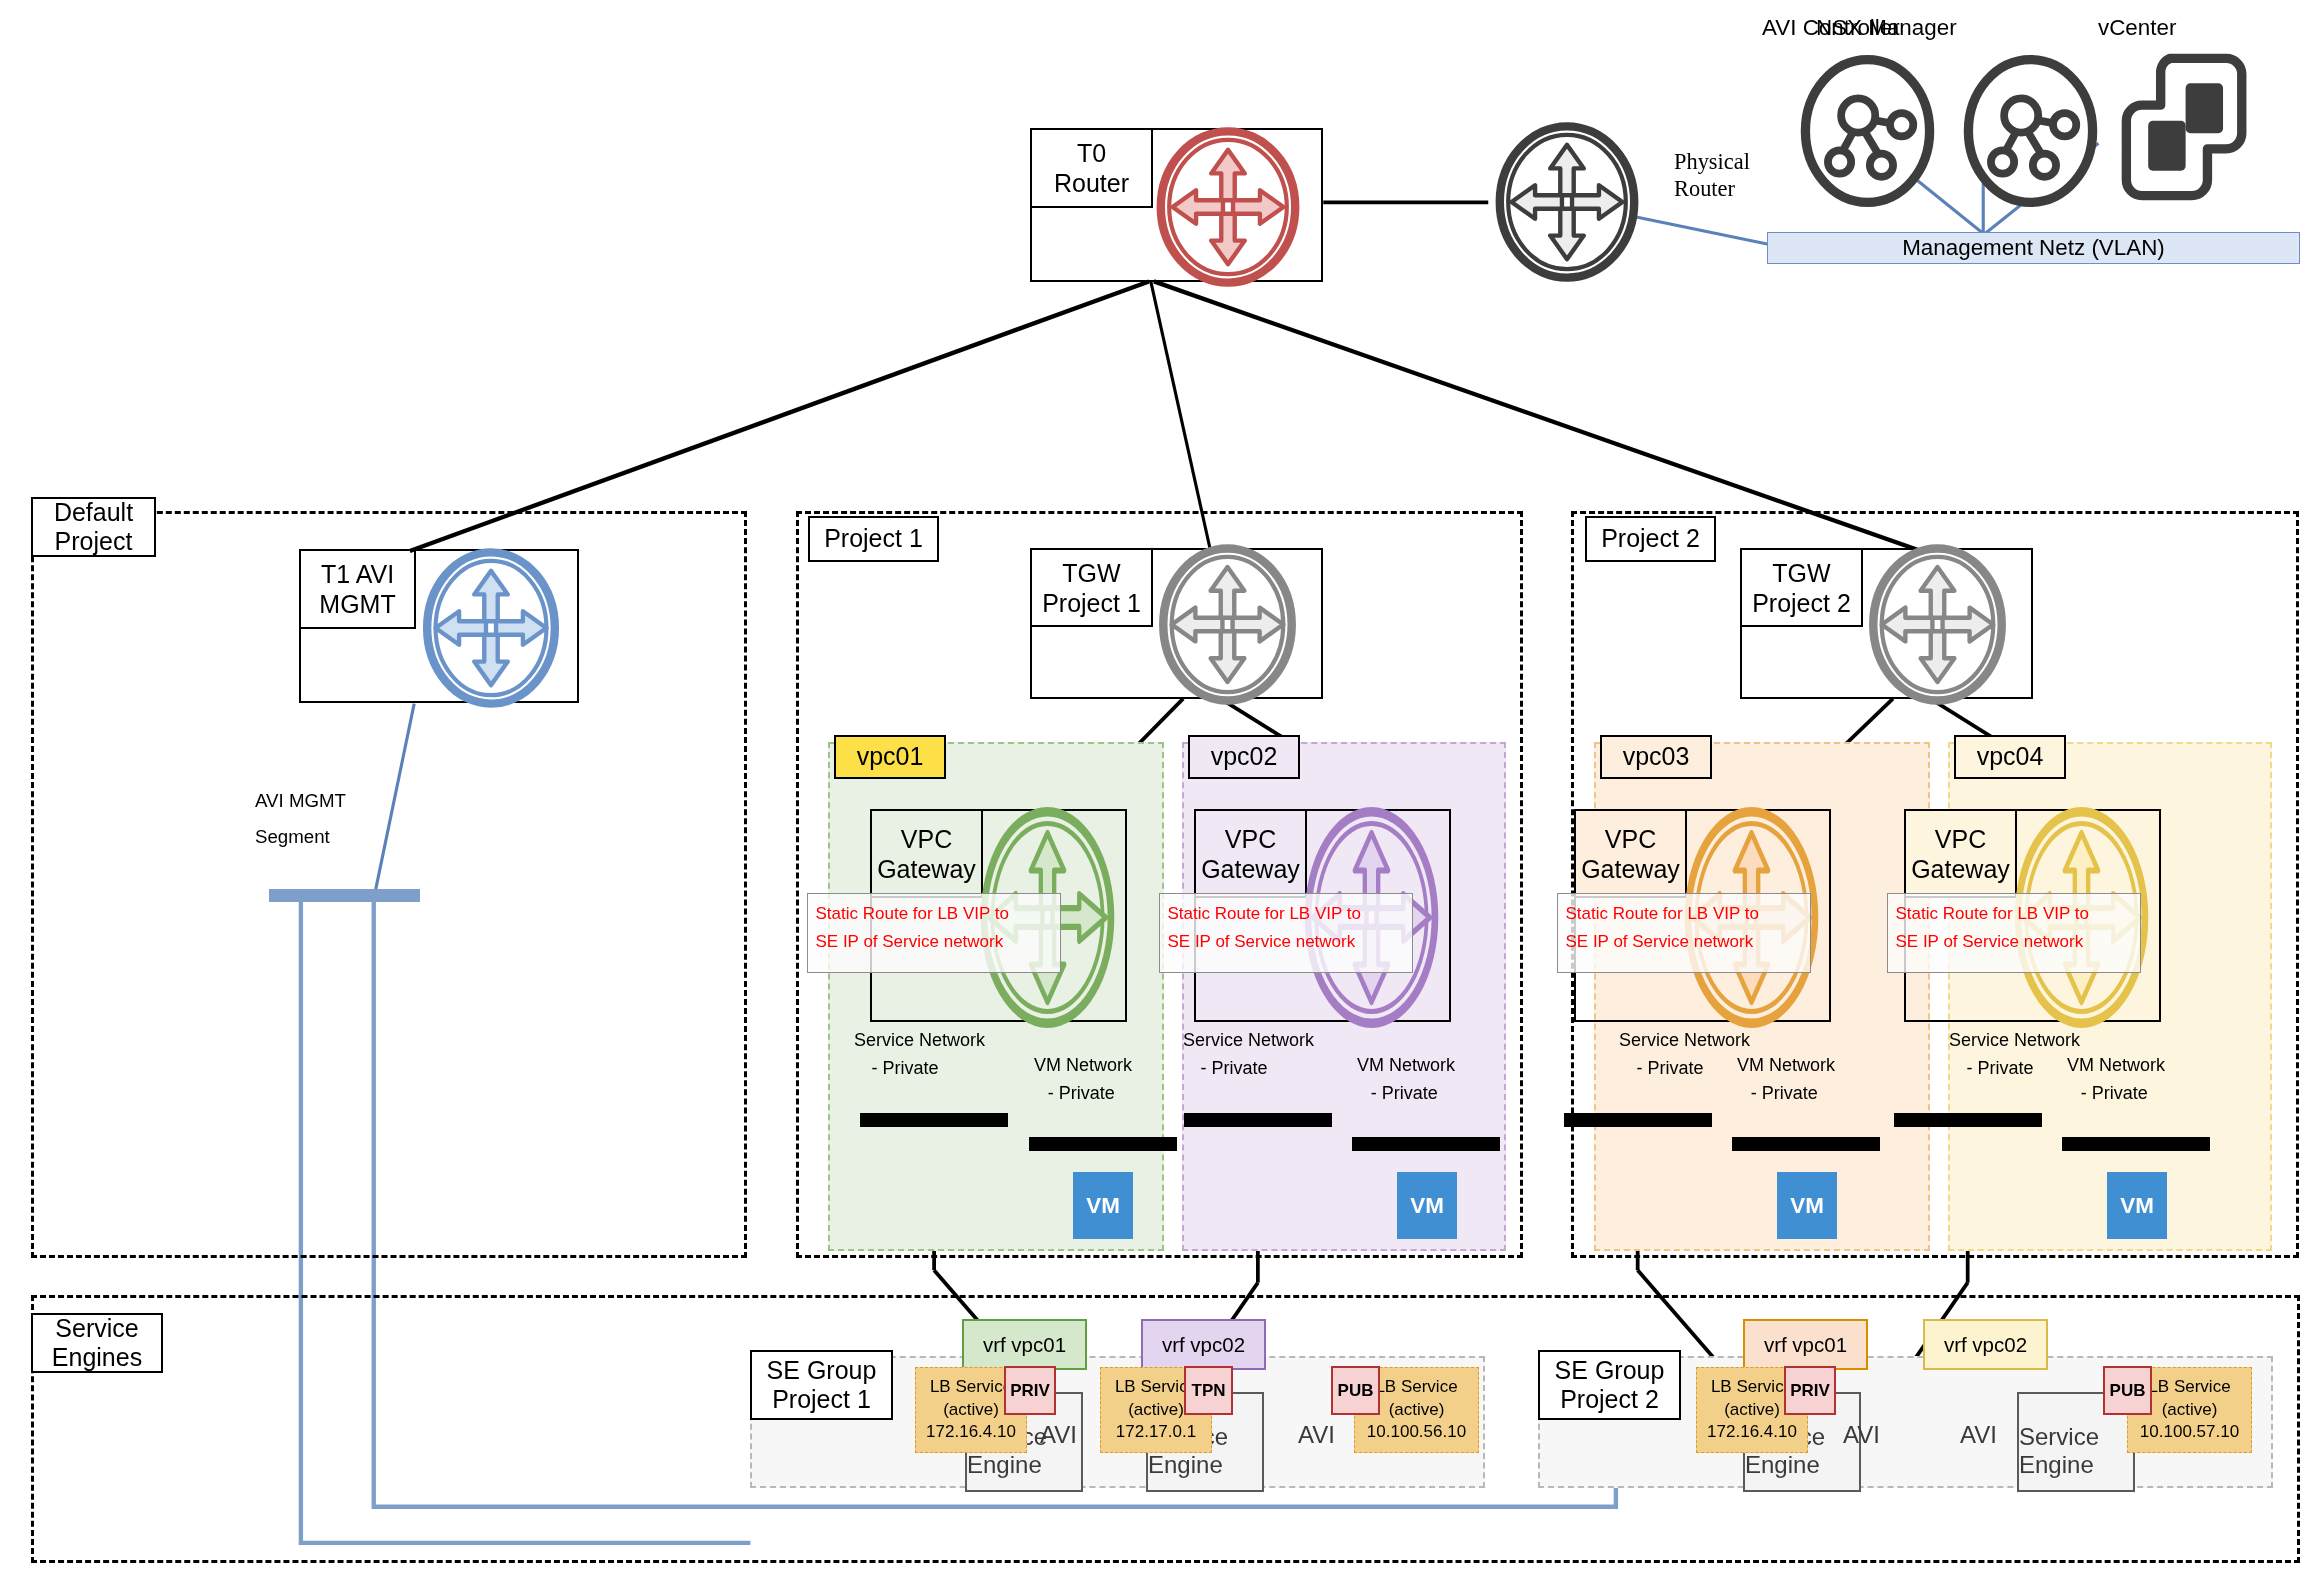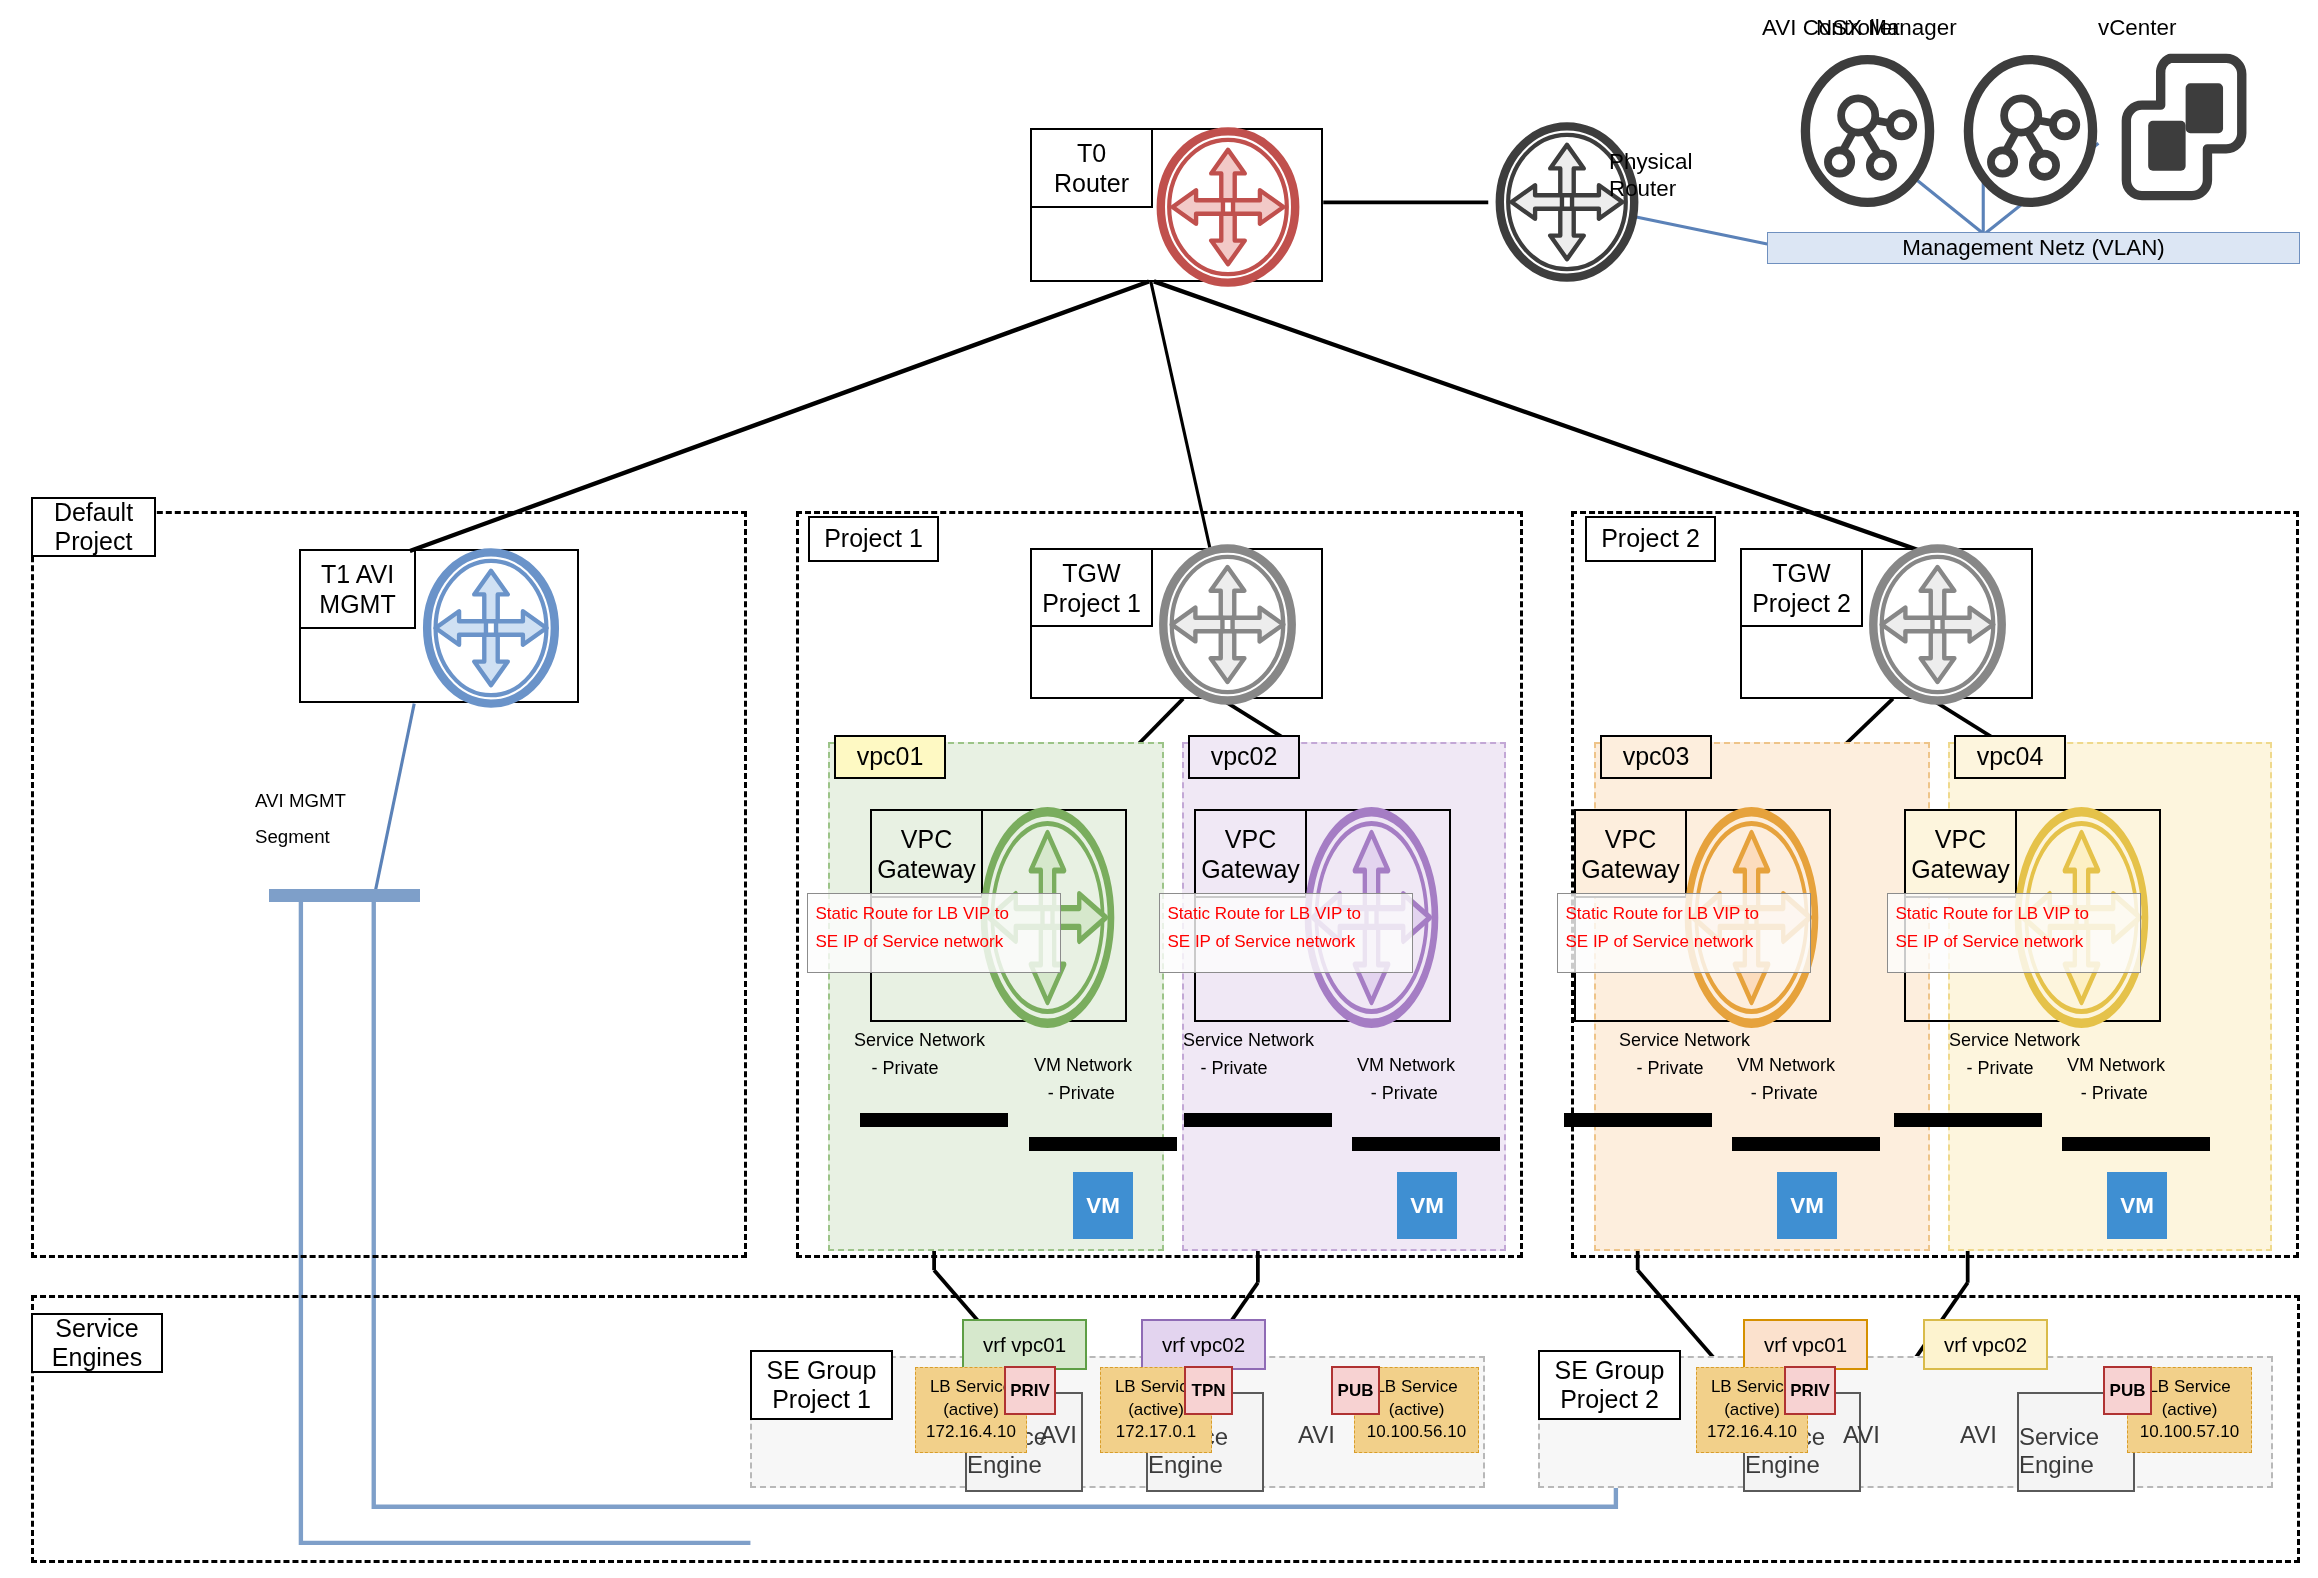--- a/index.html
+++ b/index.html
@@ -176,21 +176,21 @@
       <ellipse cx="50" cy="50" rx="40" ry="45" fill="#fff" stroke="#3d3d3d" stroke-width="5"></ellipse>
       <ellipse cx="50" cy="50" rx="35" ry="40" fill="none" stroke="#3d3d3d" stroke-width="2.5"></ellipse>
       <g fill="#ededed" stroke="#3d3d3d" stroke-width="2.6" stroke-linejoin="round">
         <path d="M50 16 L60 30 L54 30 L54 46 L46 46 L46 30 L40 30 Z"></path>
         <path d="M50 84 L40 70 L46 70 L46 54 L54 54 L54 70 L60 70 Z"></path>
         <path d="M17 50 L31 40 L31 46 L47 46 L47 54 L31 54 L31 60 Z"></path>
         <path d="M83 50 L69 60 L69 54 L53 54 L53 46 L69 46 L69 40 Z"></path>
       </g>
     </svg>
   </div>
-  <div class="caption" style="left:1609px;top:148px;width:143px;">
+  <div class="caption" style="left:1674px;top:148px;width:143px;font-family:Liberation Serif, serif;">
     <div>Physical</div>
     <div>Router</div>
   </div>
 
   <div class="caption" style="left:1762px;top:13.7px;width:218px;">AVI Controller</div>
   <div class="abs" style="left:1793px;top:50px;">
     <svg width="149" height="162" viewBox="0 0 96 104">
       <ellipse cx="48" cy="52" rx="40" ry="46" fill="#fff" stroke="#3d3d3d" stroke-width="6"></ellipse>
       <circle cx="42" cy="42" r="11" fill="#fff" stroke="#3d3d3d" stroke-width="5"></circle>
       <circle cx="70" cy="48" r="7.5" fill="#fff" stroke="#3d3d3d" stroke-width="5"></circle>
@@ -283,21 +283,21 @@
           <path d="M50 16 L60 30 L54 30 L54 46 L46 46 L46 30 L40 30 Z"></path>
           <path d="M50 84 L40 70 L46 70 L46 54 L54 54 L54 70 L60 70 Z"></path>
           <path d="M17 50 L31 40 L31 46 L47 46 L47 54 L31 54 L31 60 Z"></path>
           <path d="M83 50 L69 60 L69 54 L53 54 L53 46 L69 46 L69 40 Z"></path>
         </g>
       </svg>
     </div>
   </div>
 
   <div class="vpcpanel" style="left:828px;top:742px;width:336px;height:509px;background:#e8f1e3;border-color:#9cc488;"></div>
-  <div class="labelbox" style="left:834px;top:735px;width:112px;height:44px;background:#fef9c3;">
+  <div class="labelbox" style="left:834px;top:735px;width:112px;height:44px;background:#fde047;">
     <span>vpc01</span>
   </div>
   <div class="device" style="left:870px;top:809px;width:257px;height:213px;">
     <div class="cap" style="width:111px;height:87px;background:#e8f1e3;">
       <span>VPC</span>
       <span>Gateway</span>
     </div>
     <div class="icn" style="left:92px;top:-11.2px;">
       <svg width="167" height="235" viewBox="0 0 100 100" preserveAspectRatio="none">
         <ellipse cx="50" cy="50" rx="38" ry="45" fill="none" stroke="#7aad5e" stroke-width="4"></ellipse>

